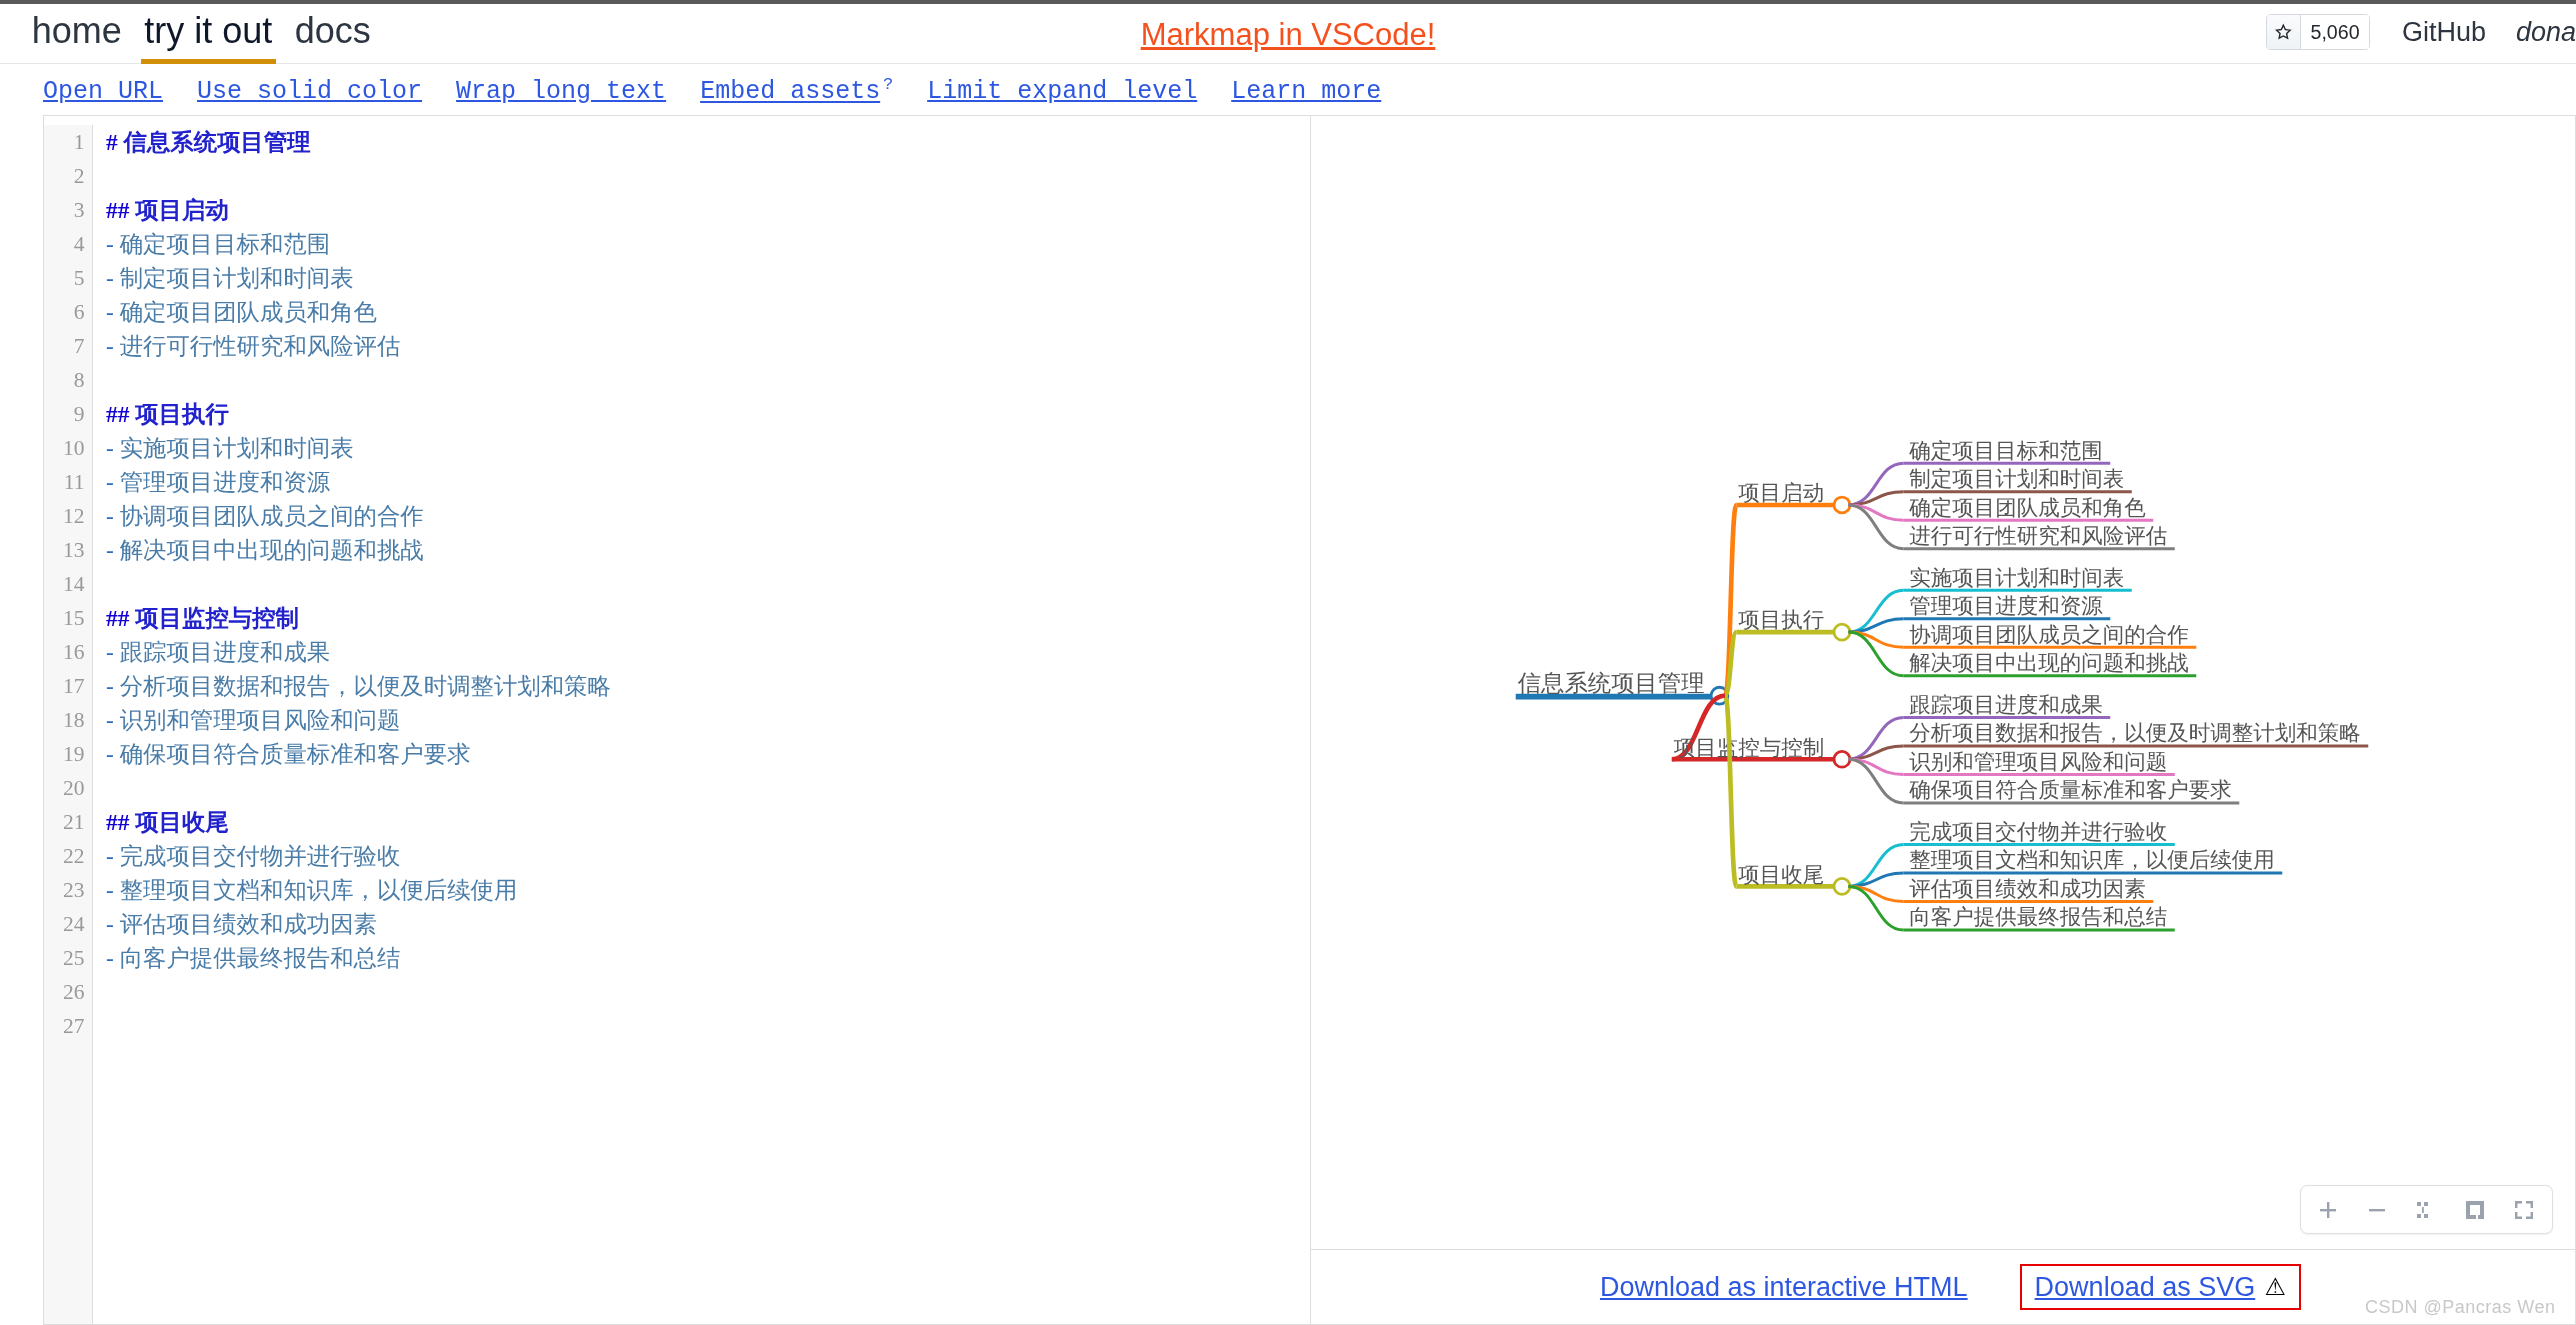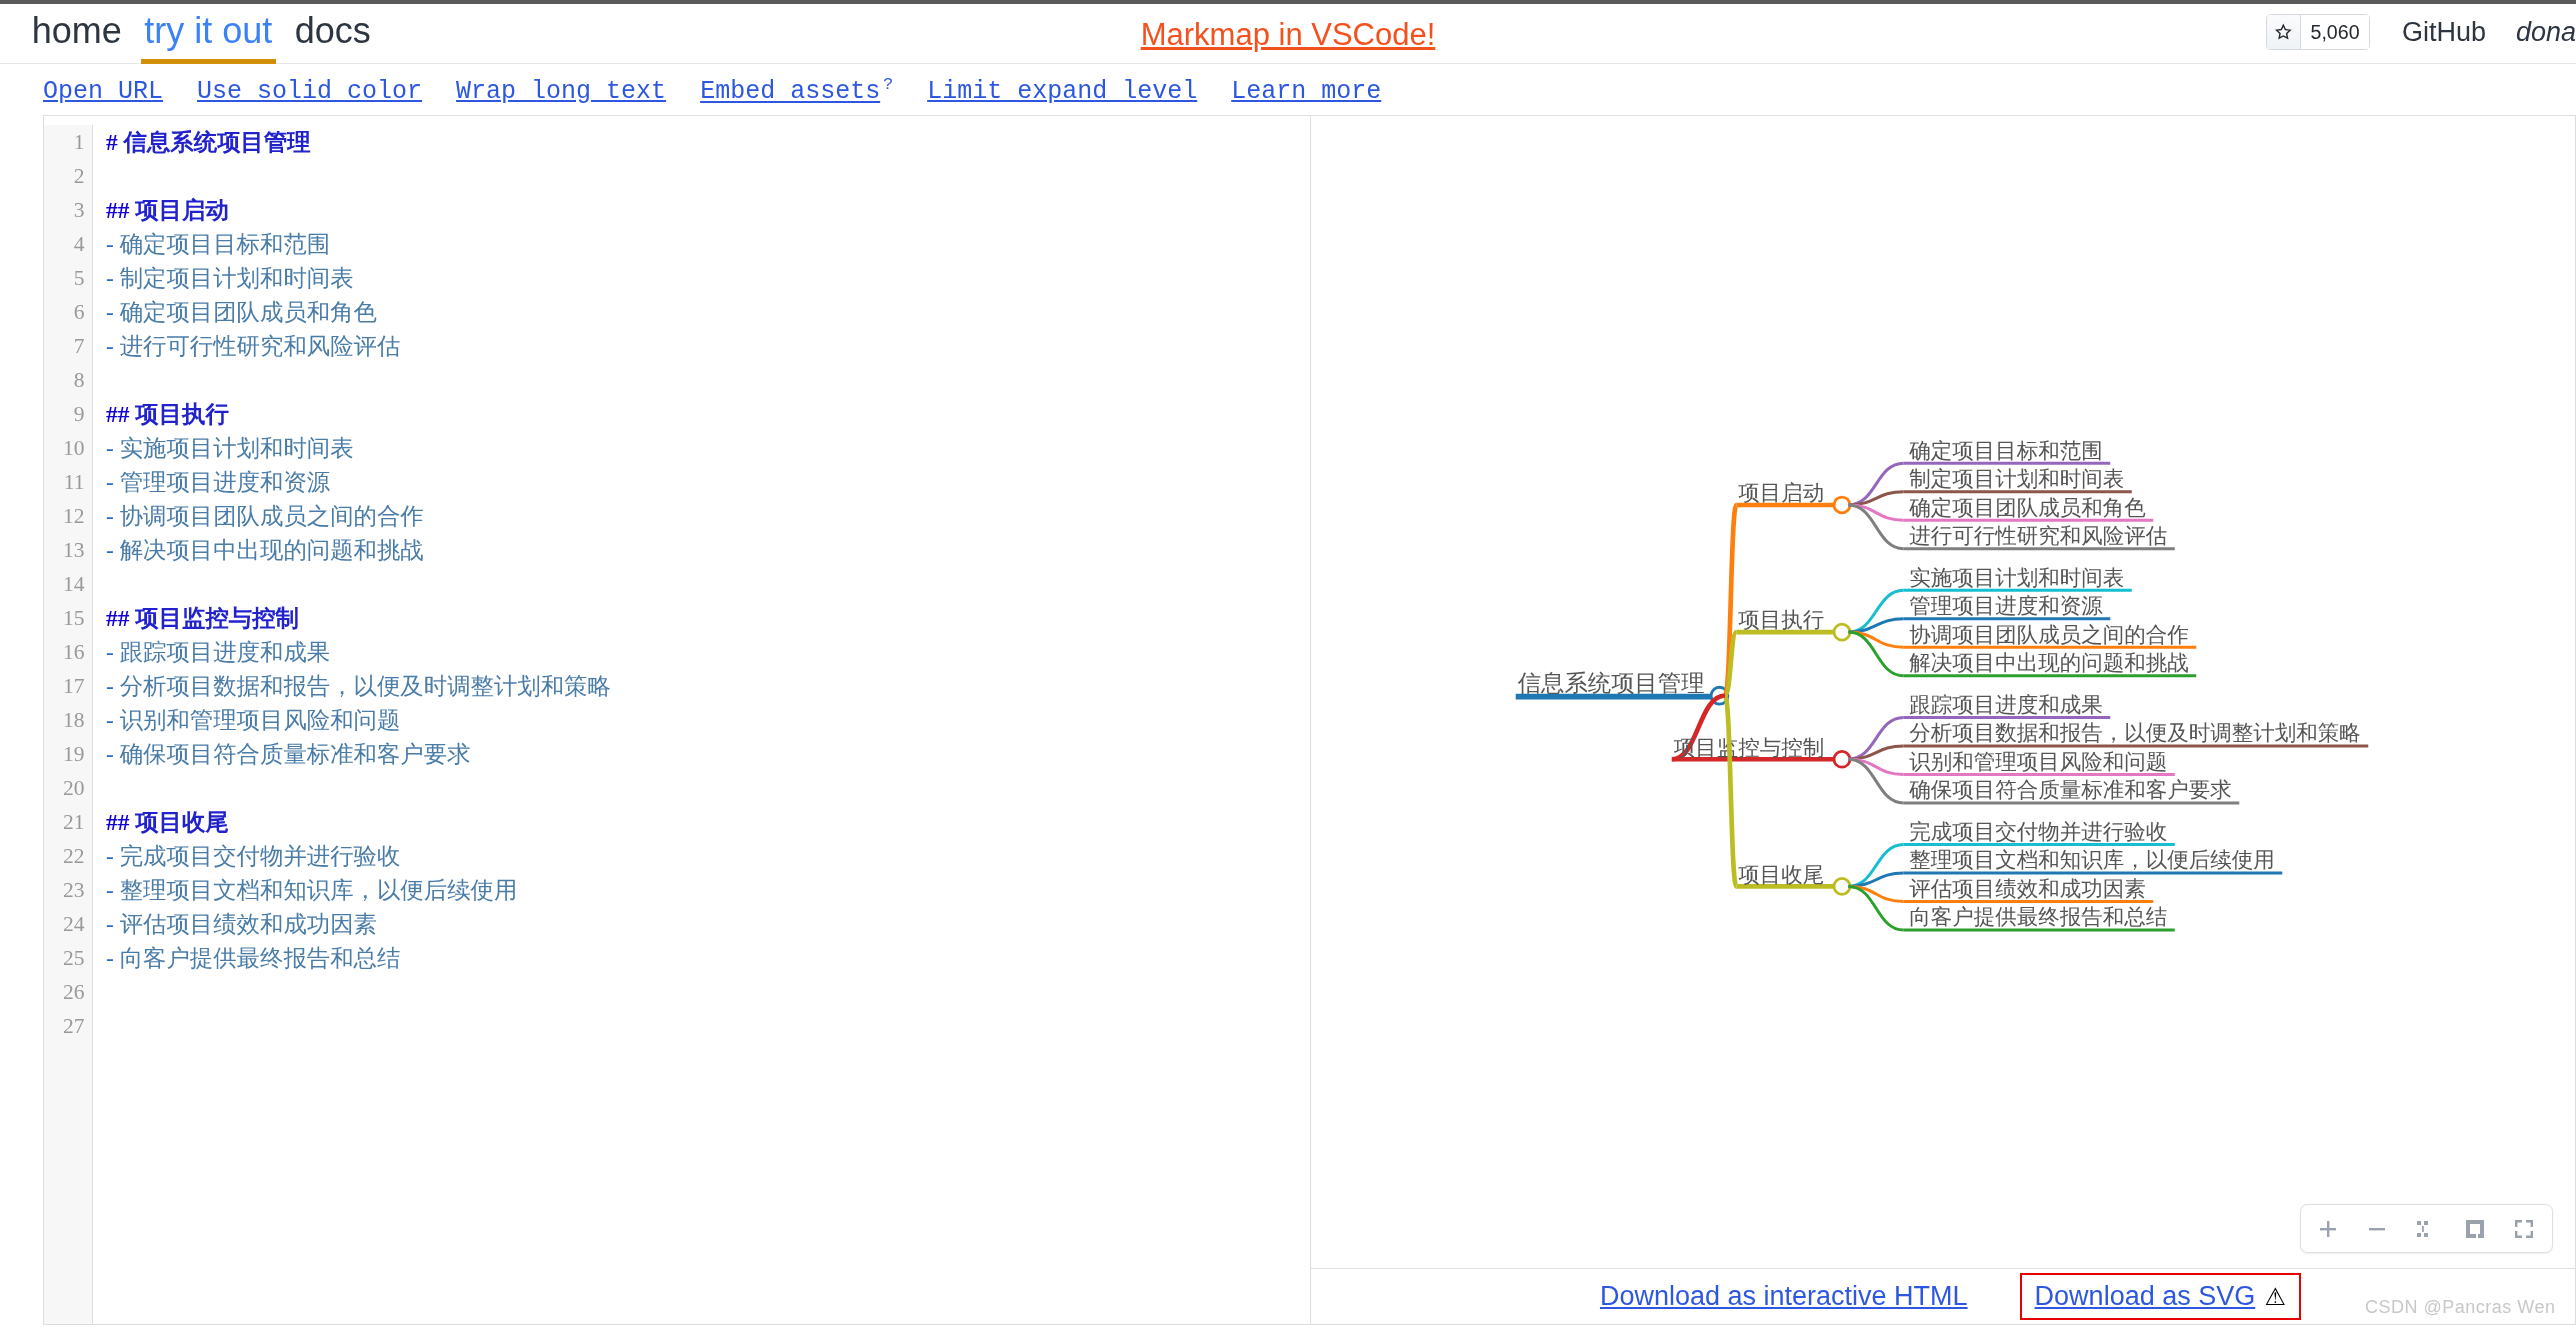--- a/index.html
+++ b/index.html
@@ -29,21 +29,21 @@
   .nav-link {
     font-size: 36px;
     color: #2d3640;
     text-decoration: none;
     padding: 0 11.2px 15px 11.2px;
     line-height: 1;
     cursor: pointer;
     position: relative;
     white-space: nowrap;
   }
-  .nav-link.active { color:#3b82f6; }
+  .nav-link.active { color:#0f172a; }
   .nav-link.active::after{
     content:""; position:absolute; left:7.5px; right:7.5px; bottom:0; height:4.7px;
     background:#d18e08;
   }
   .nav-center {
     position: absolute;
     left: 0; right: 0;
     text-align: center;
     top: 17px;
     pointer-events: none;
@@ -174,21 +174,21 @@
     gap: 17px;
     box-shadow: 0 0.9px 1.9px rgba(0,0,0,.06);
   }
   .zbtn {
     width:32px; height:32px; display:flex; align-items:center; justify-content:center;
     cursor:pointer; color:#9aa2ad;
   }
   .zbtn svg { width:24px; height:24px; fill:#9aa2ad; }
 
   .download-bar {
-    height: 56px;
+    height: 75px;
     border-top:0.9px solid #ddd;
     display:flex; align-items:center; justify-content:center;
     gap: 0px;
     position:relative;
     background:#fff;
   }
   .dl {
     font-size:27px; color:#2d57e0; text-decoration:underline; cursor:pointer;
     white-space:nowrap;
   }

